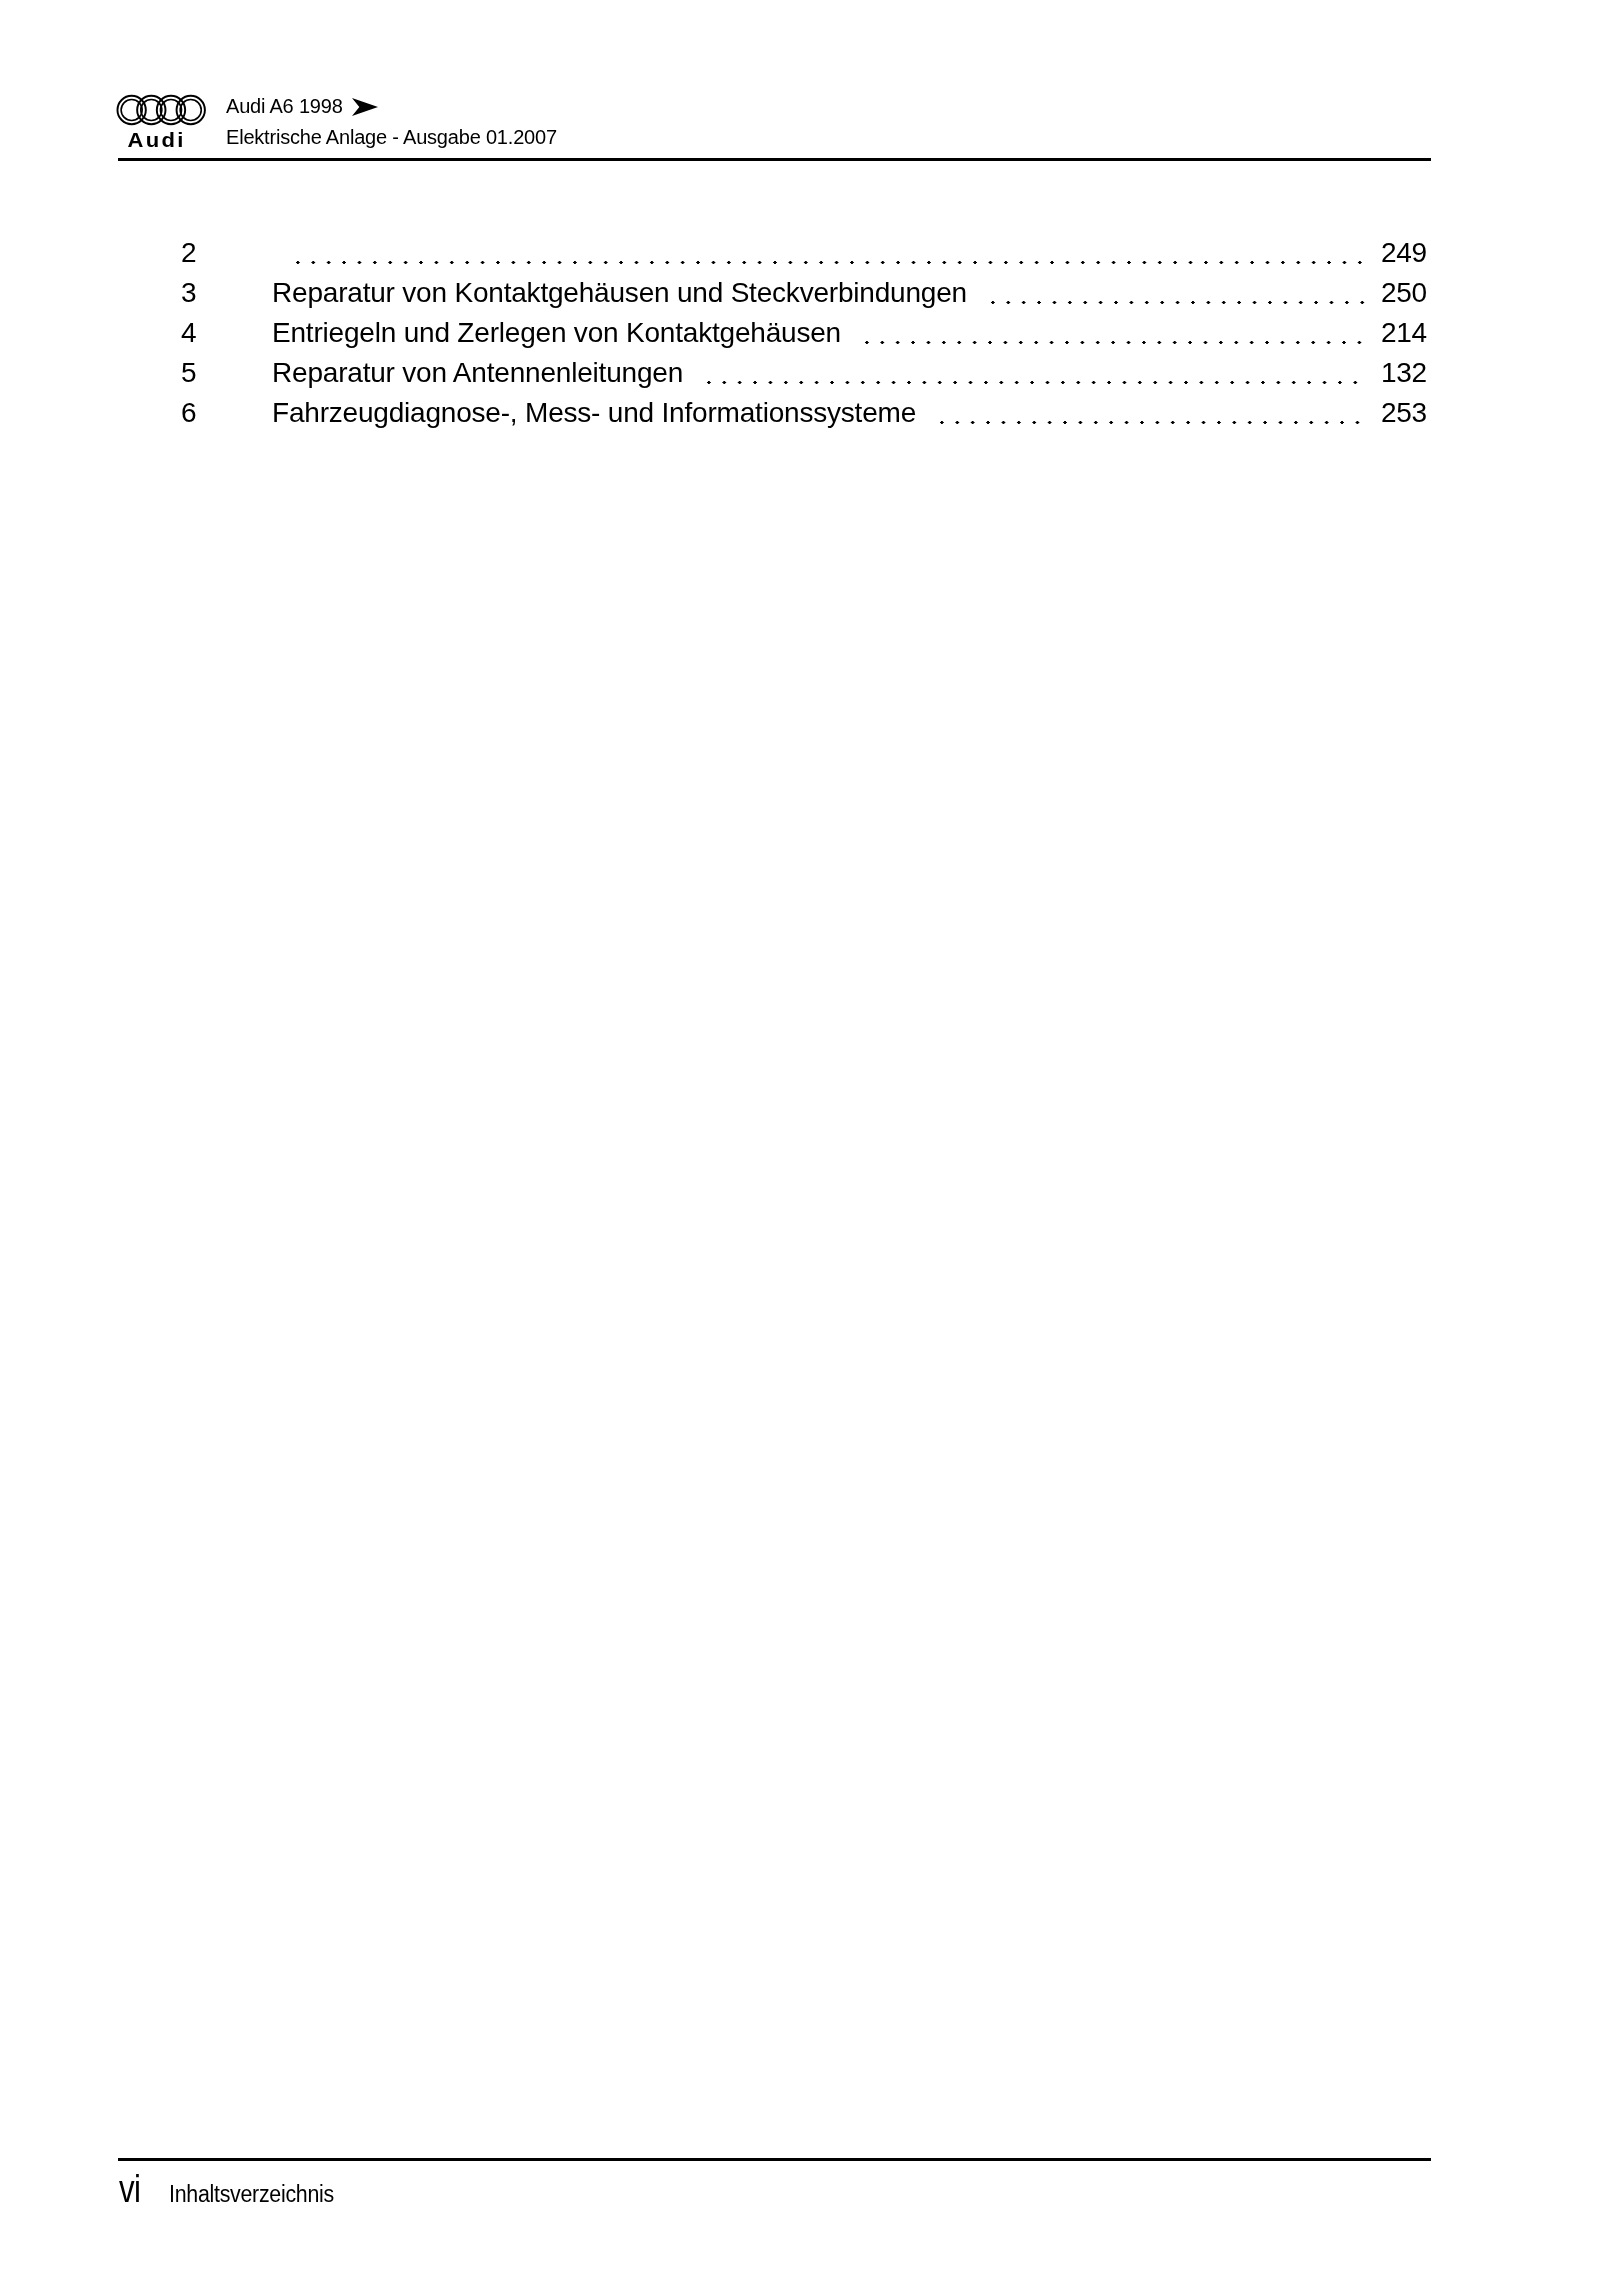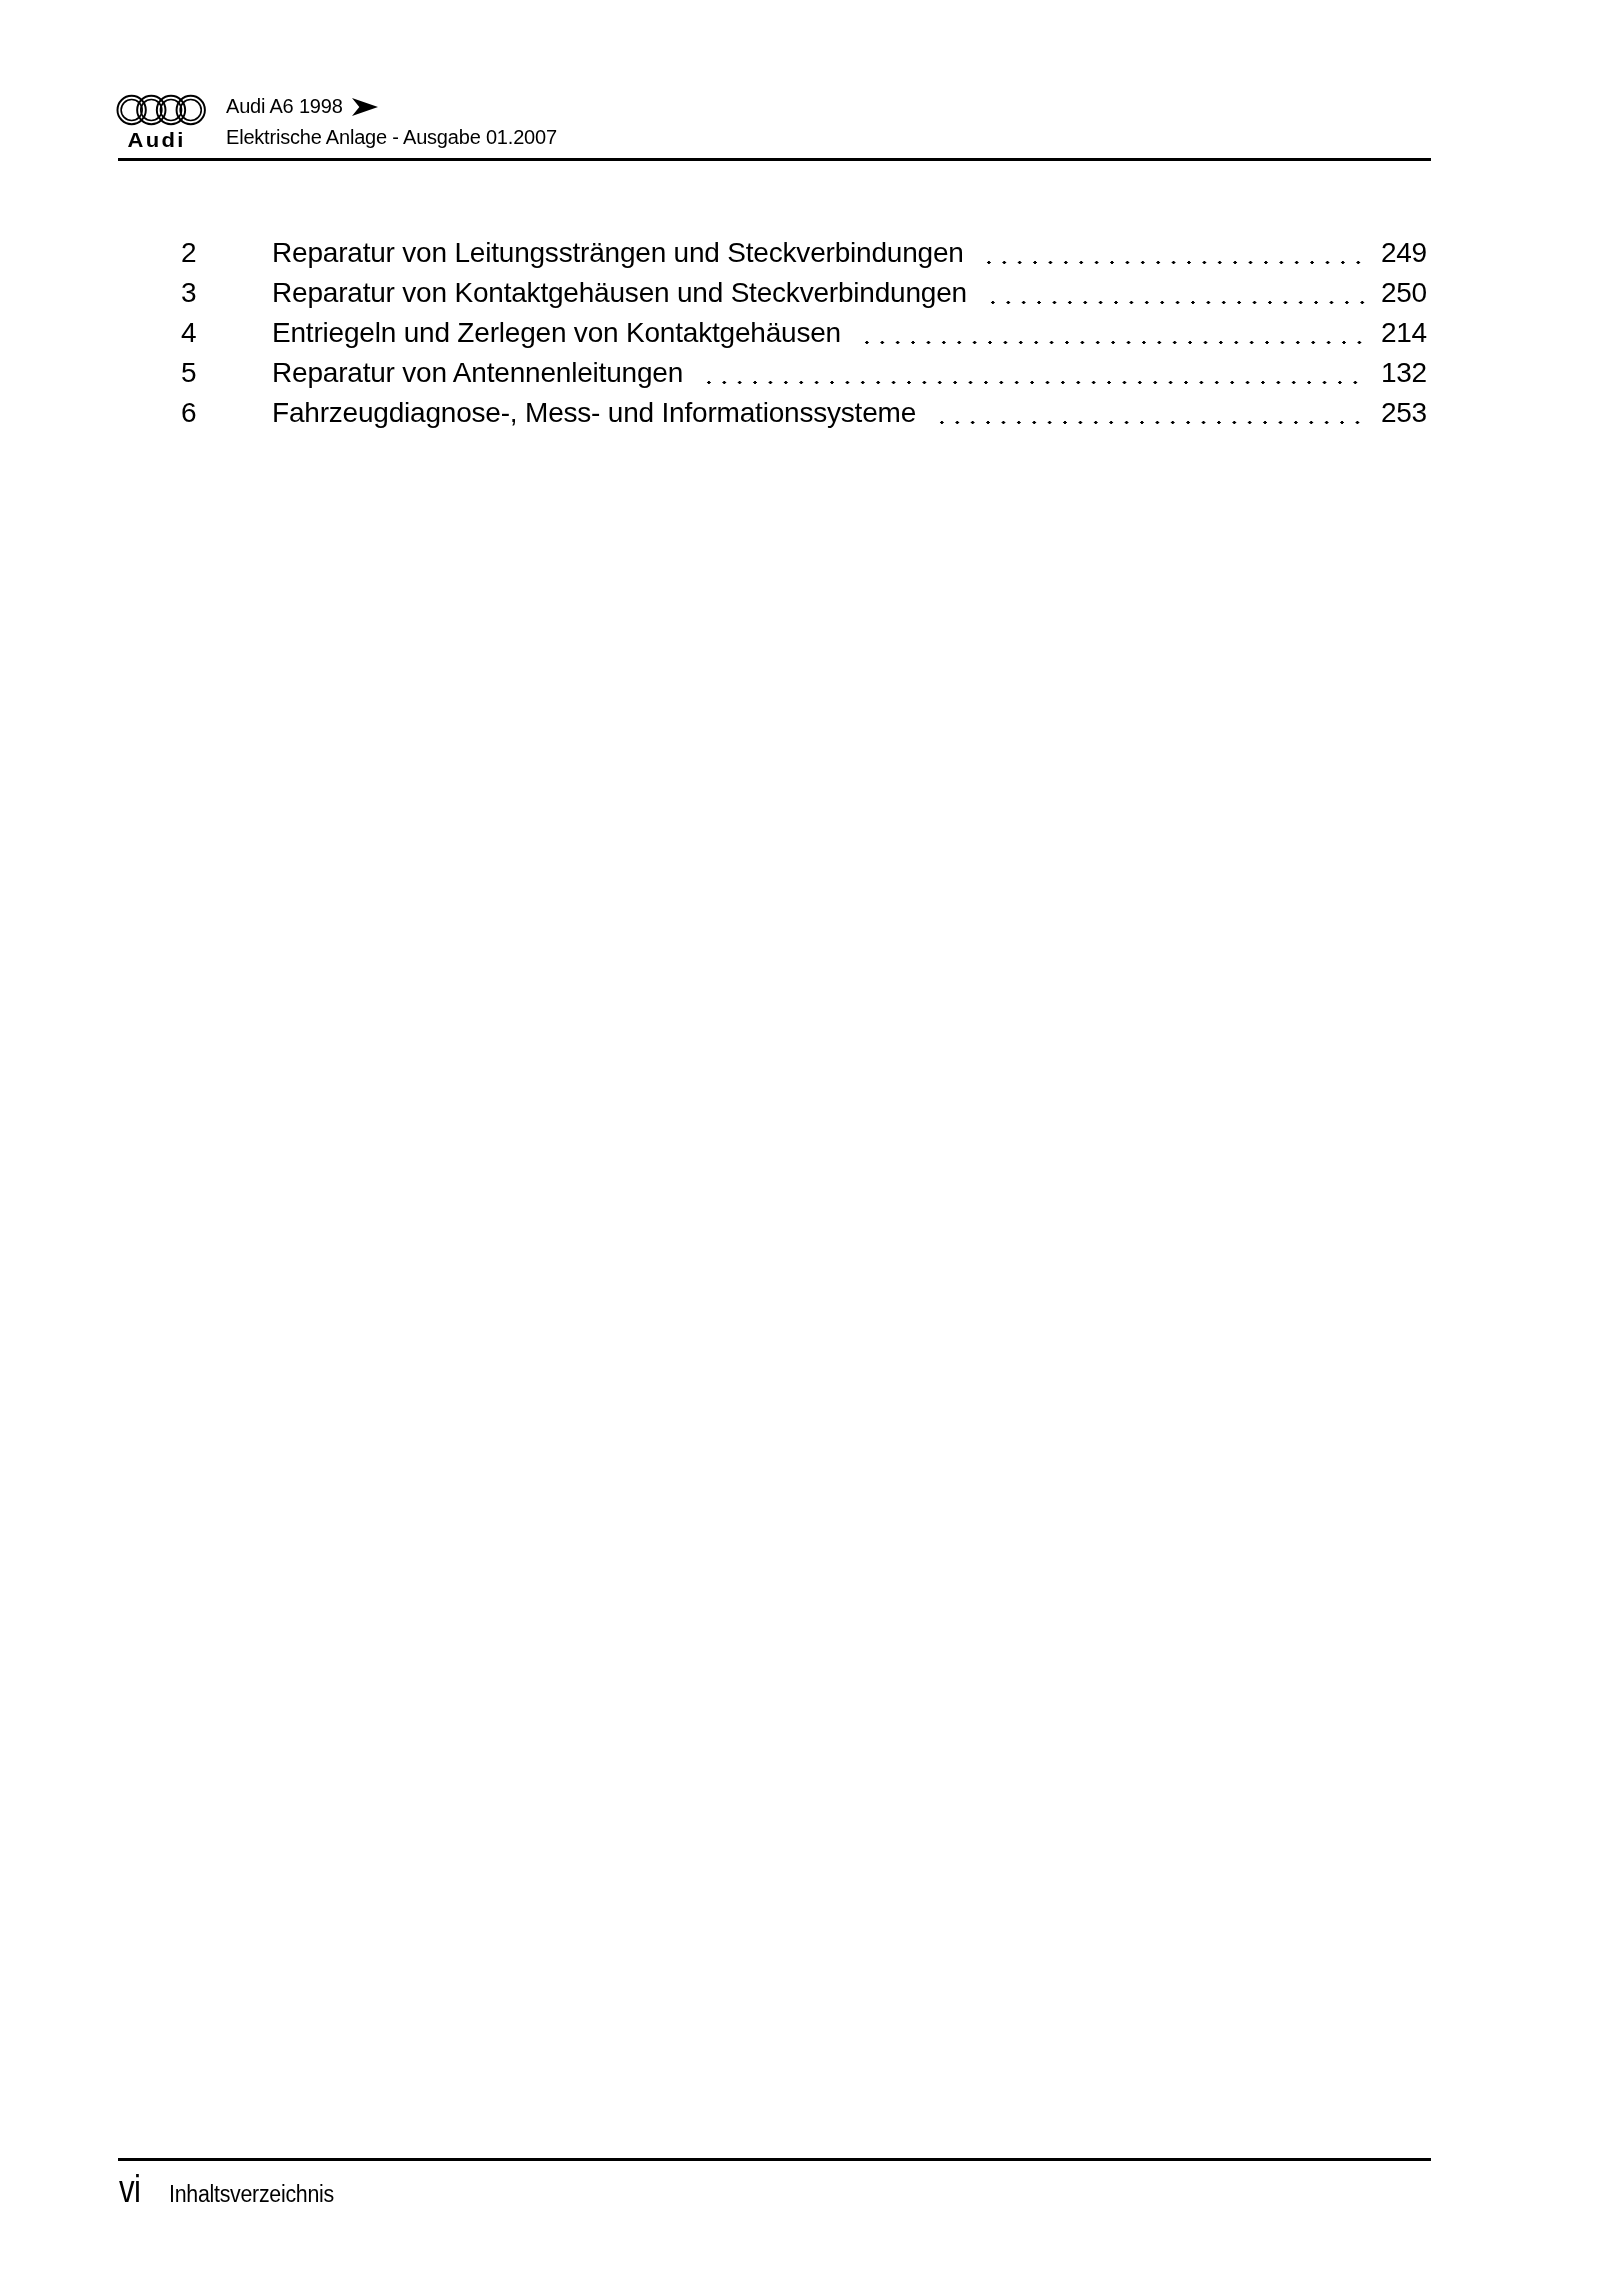--- a/index.html
+++ b/index.html
@@ -116,21 +116,20 @@
       <span>Elektrische Anlage - Ausgabe 01.2007</span>
     </div>
   </div>
 
   <div class="header-rule"></div>
 
   <div class="toc">
 
     <div class="toc-row">
       <span class="toc-num">2</span>
-      <span class="toc-title">Reparatur von Leitungssträngen und Steckverbindungen</span>
       <span class="toc-leader"></span>
       <span class="toc-page">249</span>
     </div>
 
     <div class="toc-row">
       <span class="toc-num">3</span>
       <span class="toc-title">Reparatur von Kontaktgehäusen und Steckverbindungen</span>
       <span class="toc-leader"></span>
       <span class="toc-page">250</span>
     </div>

